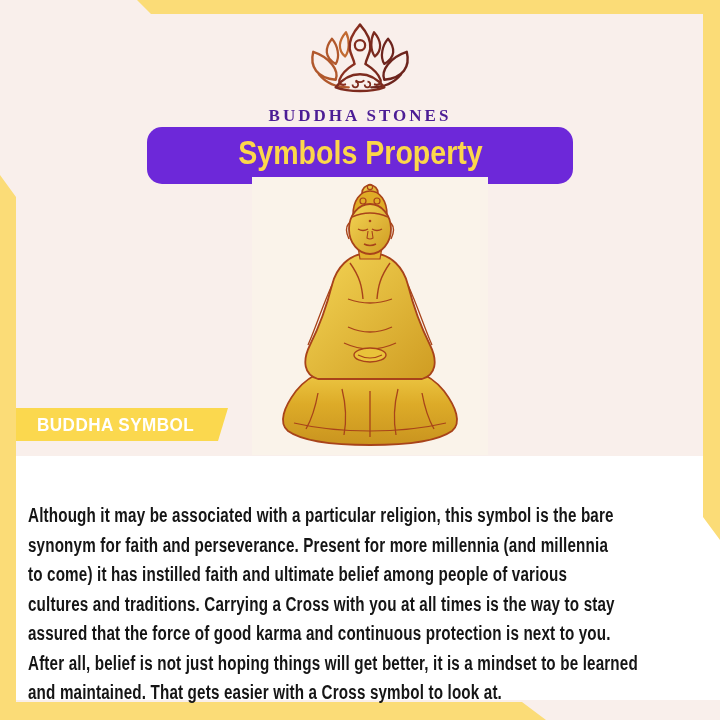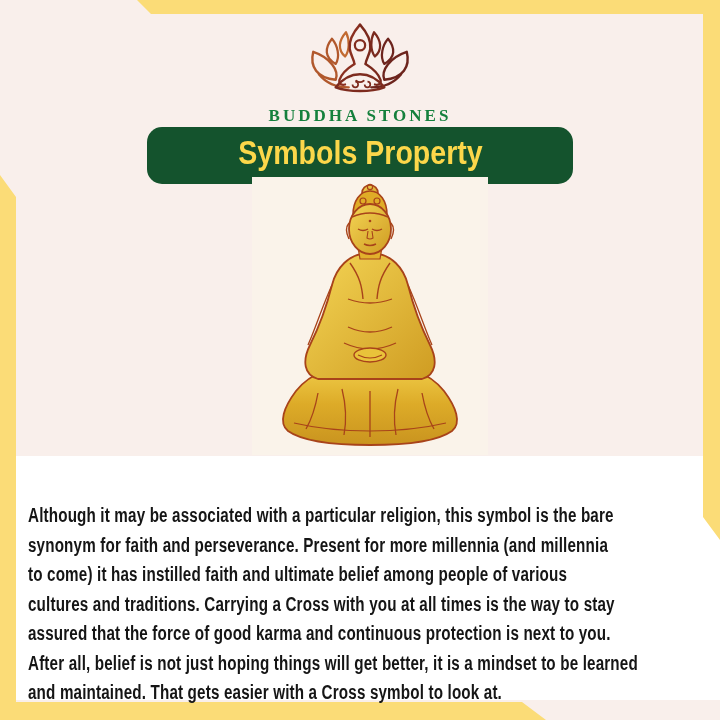--- a/index.html
+++ b/index.html
@@ -21,26 +21,26 @@
   .ribbon { position: absolute; left: 0; top: 0; width: 720px; height: 720px; background: #fbdc77; }
   .ribbon-tr { clip-path: polygon(137px 0px, 720px 0px, 720px 540px, 703px 517px, 703px 14px, 151px 14px); }
   .ribbon-bl { clip-path: polygon(0px 175px, 16px 197px, 16px 702px, 522px 702px, 546px 720px, 0px 720px); }
   
   .logo { position: absolute; left: 298px; top: 20px; width: 124px; height: 86px; }
   .brand-name {
     position: absolute; left: 0; top: 106px; width: 720px;
     text-align: center;
     font-family: "Liberation Serif", serif;
     font-size: 17px; font-weight: 600; letter-spacing: 3px;
-    color: #15803d;
+    color: #4c1d95;
   }
   
   .title-banner {
     position: absolute; left: 147px; top: 127px; width: 426px; height: 57px;
-    background: #14532d;
+    background: #6d28d9;
     text-align: center;
     border-radius: 15px;
   }
   .title-banner .title-text {
     display: inline-block;
     font-size: 34px; font-weight: 800; line-height: 50px;
     color: #fcd74a;
     transform: scaleX(0.84); transform-origin: 50% 50%;
     white-space: nowrap;
   }
@@ -178,20 +178,23 @@
 
       <path d="M90,212 Q96,236 92,258" stroke="#a8431a" stroke-width="1.3" fill="none"></path>
       <path d="M118,214 L118,260" stroke="#a8431a" stroke-width="1.3" fill="none"></path>
       <path d="M146,212 Q140,236 144,258" stroke="#a8431a" stroke-width="1.3" fill="none"></path>
       <path d="M66,216 Q62,238 54,252" stroke="#a8431a" stroke-width="1.3" fill="none"></path>
       <path d="M170,216 Q174,238 182,252" stroke="#a8431a" stroke-width="1.3" fill="none"></path>
       <path d="M42,246 Q76,254 118,254 Q160,254 194,246" stroke="#a8431a" stroke-width="1.2" fill="none"></path>
     </svg>
   </div>
 
+  <div class="symbol-banner">
+    <span class="symbol-text">BUDDHA SYMBOL</span>
+  </div>
 
 
   <div class="body-text">
     <div class="pline">Although it may be associated with a particular religion, this symbol is the bare</div>
     <div class="pline">synonym for faith and perseverance. Present for more millennia (and millennia</div>
     <div class="pline">to come) it has instilled faith and ultimate belief among people of various</div>
     <div class="pline">cultures and traditions. Carrying a Cross with you at all times is the way to stay</div>
     <div class="pline">assured that the force of good karma and continuous protection is next to you.</div>
     <div class="pline">After all, belief is not just hoping things will get better, it is a mindset to be learned</div>
     <div class="pline">and maintained. That gets easier with a Cross symbol to look at.</div>

